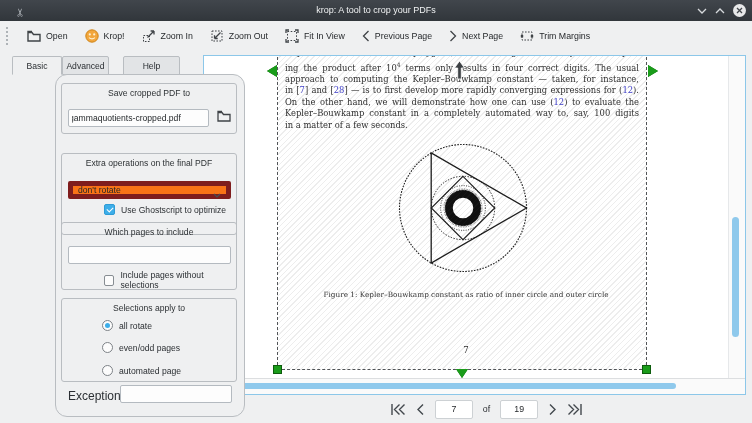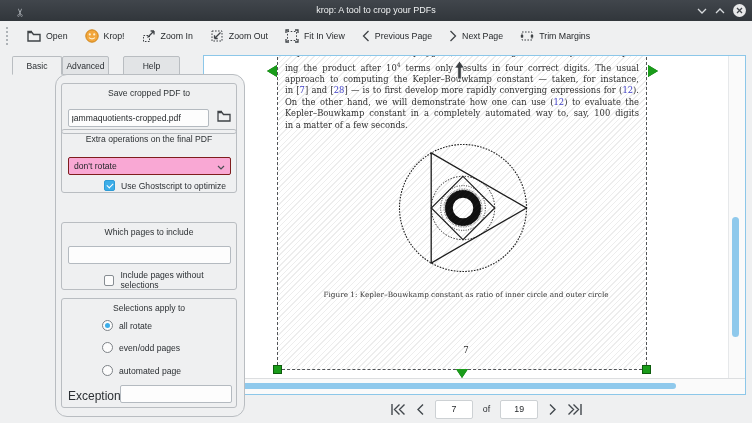--- a/index.html
+++ b/index.html
@@ -27,21 +27,21 @@
   .sidebar{position:absolute;left:0;top:50px;width:202px;bottom:0;}
   .tab{position:absolute;box-sizing:border-box;height:19px;font-size:8.6px;color:#2b2f33;
     border:1px solid #b9bdc1;border-top-left-radius:2px;border-top-right-radius:2px;
     display:flex;align-items:center;justify-content:center;background:#e2e4e6;top:6px;}
   .tab.active{background:#eff0f1;border-bottom-color:#eff0f1;z-index:3;}
   .panel{position:absolute;left:7px;top:24px;width:188px;height:341px;border:1px solid #b9bdc1;border-radius:12px;background:#eff0f1;z-index:2;margin-left:48px;}
   .group{position:absolute;left:5px;width:176px;border:1px solid #b9bdc1;border-radius:3px;box-sizing:border-box;}
   .gtitle{position:absolute;top:4px;left:0;right:0;text-align:center;font-size:8.6px;color:#2d3134;}
   .tinput{position:absolute;height:18px;box-sizing:border-box;border:1px solid #b4bac0;border-radius:2px;
     background:#fdfdfd;font-size:8.6px;color:#1f2326;padding:0 3px;font-family:"Liberation Sans",sans-serif;}
-  .combo{position:absolute;height:18px;box-sizing:border-box;border:1px solid #7f1d1d;border-radius:2px;background:#f9a8d4;
+  .combo{position:absolute;height:18px;box-sizing:border-box;border:5px solid #7f1d1d;border-radius:2px;background:#f97316;
     display:flex;align-items:center;font-size:8.6px;color:#1f2326;padding:0 5px;}
   .combo svg{position:absolute;right:5px;top:7px;}
   .checkrow,.radiorow{position:absolute;display:flex;align-items:center;gap:6px;font-size:8.6px;color:#2b2f33;padding-left:36px;}
   .cbox{width:11px;height:11px;box-sizing:border-box;border:1px solid #878d92;border-radius:2px;background:#fcfcfc;position:relative;}
   .cbox.checked{border-color:#2f9cd6;background:#3daee9;}
   .cbox.checked::after{content:"";position:absolute;left:2px;top:2px;width:5px;height:3px;
     border-left:1.5px solid #fff;border-bottom:1.5px solid #fff;transform:rotate(-45deg);}
   .rbtn{width:11px;height:11px;box-sizing:border-box;border:1px solid #7d8287;border-radius:50%;background:#fcfcfc;position:relative;}
   .rbtn.sel::after{content:"";position:absolute;left:2px;top:2px;width:5px;height:5px;border-radius:50%;background:#3daee9;}
   .exlabel{position:absolute;font-size:12px;color:#2b2f33;}
@@ -185,21 +185,21 @@
       <div class="group" style="top:8px;height:51px;">
         <div class="gtitle">Save cropped PDF to</div>
         <input class="tinput" style="left: 6px; top: 25px; width: 141px; text-indent: -3px;" value="gammaquotients-cropped.pdf">
         <button class="browse" style="left:155px;top:26px;">
           <svg width="14" height="12" viewBox="0 0 14 12">
               <path d="M1 2.5 h4 l1.5 2 H13 v6.5 H1 z M1 2.5 v-1 h4" fill="none" stroke="#3f4347" stroke-width="1.3"></path>
             </svg>
         </button>
       </div>
 
-      <div class="group" style="top:54px;height:64px;">
+      <div class="group" style="top:78px;height:82px;">
         <div class="gtitle">Extra operations on the final PDF</div>
         <div class="combo" style="left:6px;top:27px;width:163px;">
           <span>don't rotate</span>
           <svg width="8" height="5" viewBox="0 0 8 5">
               <polyline points="1,1 4,4 7,1" fill="none" stroke="#4a4e52" stroke-width="1.2"></polyline>
             </svg>
         </div>
         <div class="checkrow" style="left:6px;top:50px;">
           <div class="cbox checked"></div>
           <span>Use Ghostscript to optimize</span>
@@ -208,21 +208,21 @@
 
       <div class="group" style="top:147px;height:68px;">
         <div class="gtitle">Which pages to include</div>
         <input class="tinput" style="left: 6px; top: 23px; width: 163px;" value="">
         <div class="checkrow" style="left:6px;top:47px;">
           <div class="cbox"></div>
           <span>Include pages without selections</span>
         </div>
       </div>
 
-      <div class="group" style="top:223px;height:110px;">
+      <div class="group" style="top:223px;height:84px;">
         <div class="gtitle">Selections apply to</div>
         <div class="radiorow" style="left:4px;top:21px;">
           <div class="rbtn sel"></div>
           <span>all rotate</span>
         </div>
         <div class="radiorow" style="left:4px;top:43px;">
           <div class="rbtn"></div>
           <span>even/odd pages</span>
         </div>
         <div class="radiorow" style="left:4px;top:66px;">

